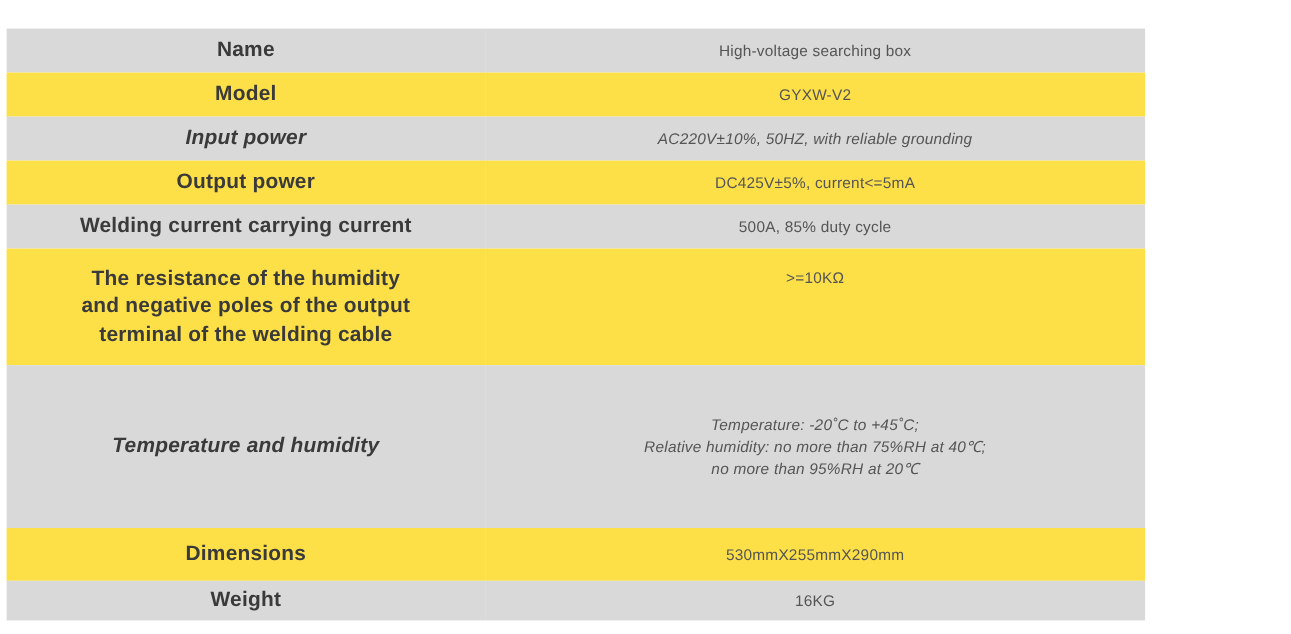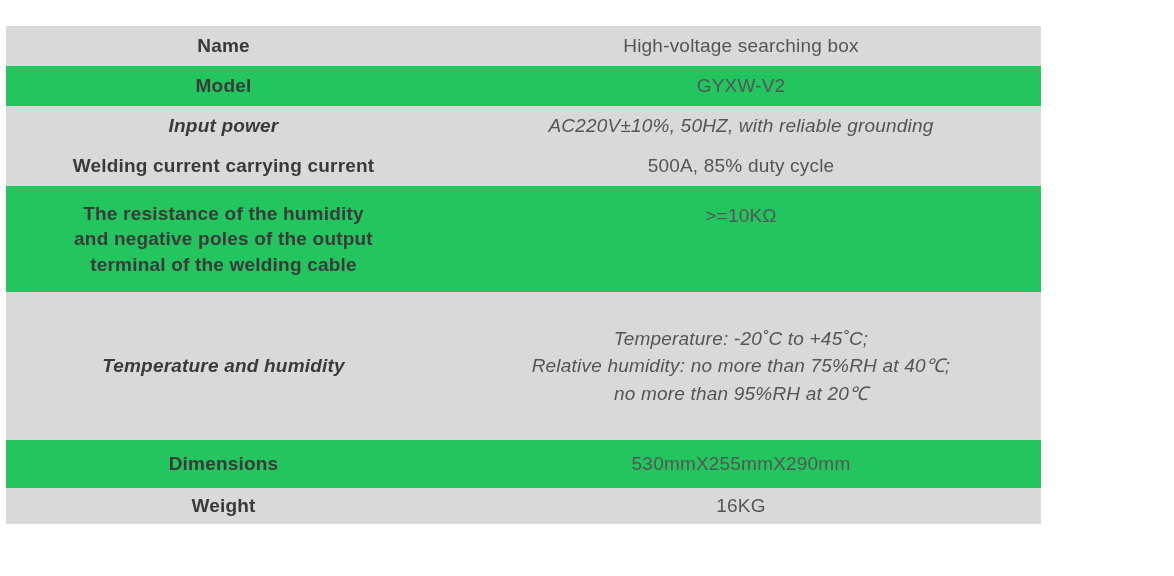--- a/index.html
+++ b/index.html
@@ -31,33 +31,33 @@
     font-size: 19px;
     color: #3a3a3a;
     letter-spacing: 0.2px;
     padding: 6px 8px;
     line-height: 1.32;
   }
   .cell-value {
     width: 600px;
     text-align: center;
     font-weight: normal;
-    font-size: 19px;
+    font-size: 14px;
     color: #555555;
     letter-spacing: 0.2px;
     padding: 6px 10px;
     line-height: 1.45;
   }
   tr.shaded .cell-label,
   tr.shaded .cell-value {
     background: #d9d9d9;
   }
   tr.plain .cell-label,
   tr.plain .cell-value {
-    background: #22c55e;
+    background: #fde047;
   }
   .r-name .cell-label, .r-name .cell-value { height: 40px; }
   .r-model .cell-label, .r-model .cell-value { height: 40px; }
   .r-input .cell-label, .r-input .cell-value { height: 40px; font-style: italic; }
   .r-output .cell-label, .r-output .cell-value { height: 40px; }
   .r-welding .cell-label, .r-welding .cell-value { height: 40px; }
   .r-resistance .cell-label, .r-resistance .cell-value { height: 90px; }
   .r-resistance .cell-value { vertical-align: top; padding-top: 16px; }
   .r-temp .cell-label, .r-temp .cell-value { height: 148px; font-style: italic; }
   .r-dimensions .cell-label, .r-dimensions .cell-value { height: 48px; }
@@ -74,20 +74,24 @@
       <td class="cell-value multiline">High-voltage searching box</td>
     </tr>
     <tr class="plain r-model">
       <td class="cell-label multiline">Model</td>
       <td class="cell-value multiline">GYXW-V2</td>
     </tr>
     <tr class="shaded r-input">
       <td class="cell-label multiline">Input power</td>
       <td class="cell-value multiline">AC220V±10%, 50HZ, with reliable grounding</td>
     </tr>
+    <tr class="plain r-output">
+      <td class="cell-label multiline">Output power</td>
+      <td class="cell-value multiline">DC425V±5%, current&lt;=5mA</td>
+    </tr>
     <tr class="shaded r-welding">
       <td class="cell-label multiline">Welding current carrying current</td>
       <td class="cell-value multiline">500A, 85% duty cycle</td>
     </tr>
     <tr class="plain r-resistance">
       <td class="cell-label multiline">The resistance of the humidity
 and negative poles of the output
 terminal of the welding cable</td>
       <td class="cell-value multiline">&gt;=10KΩ</td>
     </tr>

